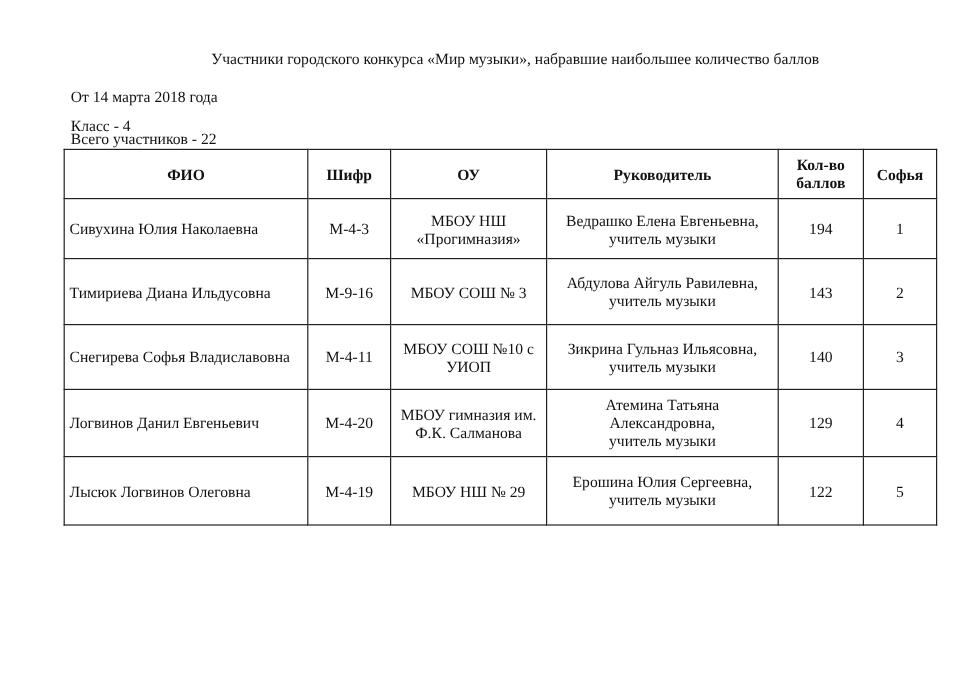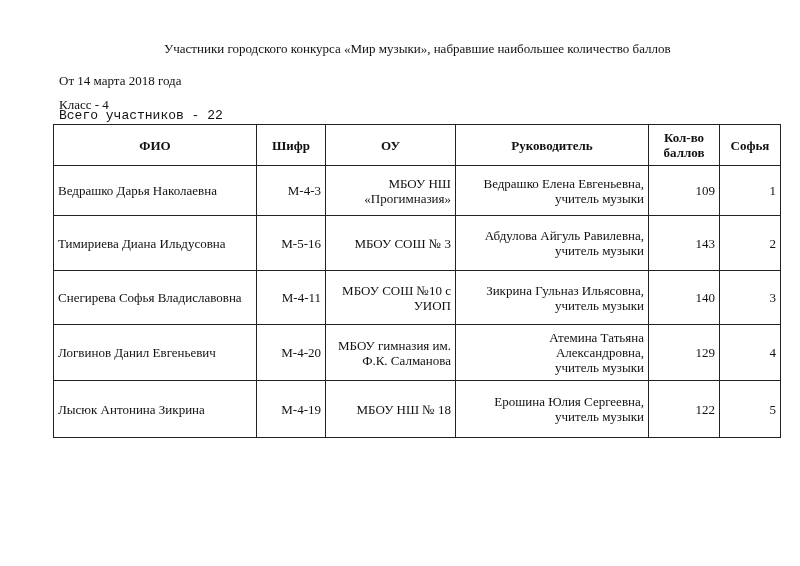--- a/index.html
+++ b/index.html
@@ -2,45 +2,45 @@
 <html><head>
 <meta charset="utf-8">
 <style>
   html, body { margin: 0; padding: 0; }
   body {
     width: 800px; height: 566px; background: #ffffff; position: relative;
     font-family: "Liberation Serif", "DejaVu Serif", serif; color: #111;
     overflow: hidden;
   }
   .title {
-    position: absolute; left: 164px; top: 41px; font-size: 13px; white-space: nowrap;
+    position: absolute; left: 176px; top: 41px; font-size: 13px; white-space: nowrap;
   }
   .meta { position: absolute; left: 59px; font-size: 13px; white-space: nowrap; }
   .meta.date { top: 73px; }
   .meta.klass { top: 97px; }
-  .meta.total { top: 108px; font-family: Liberation Mono, monospace; }
+  .meta.total { top: 108px; }
   table.results {
     position: absolute; left: 53px; top: 124px;
     border-collapse: collapse; table-layout: fixed; width: 727px;
   }
   table.results td, table.results th {
     border: 1px solid #222; font-size: 13px; padding: 0 4px; line-height: 15px;
     vertical-align: middle;
   }
   th { font-weight: bold; text-align: center; }
   th.plain { font-weight: bold; vertical-align: top; padding-top: 6px; }
   th.bottom { vertical-align: bottom; padding-bottom: 2px; }
   tr.head { height: 41px; }
   tr.r1 { height: 50px; }
   tr.r2 { height: 55px; margin-left: 37px; }
   tr.r3 { height: 54px; }
   tr.r4 { height: 56px; }
   tr.r5 { height: 57px; }
   td.name { text-align: left; padding-left: 6px; }
-  td.c { text-align: right; }
+  td.c { text-align: center; }
   .ln { display: block; }
 </style>
 </head>
 <body>
 
 <div class="title">Участники городского конкурса «Мир музыки»,  набравшие наибольшее количество баллов</div>
 <div class="meta date">От 14 марта 2018 года</div>
 <div class="meta klass">Класс - 4</div>
 <div class="meta total">Всего участников - 22</div>
 
@@ -60,37 +60,37 @@
     <th class="bottom">ОУ</th>
     <th class="bottom">Руководитель</th>
     <th>
       <span class="ln">Кол-во</span>
       <span class="ln">баллов</span>
     </th>
     <th>Софья</th>
   </tr>
 
   <tr class="r1">
-    <td class="name">Ведрашко Дарья Наколаевна</td>
+    <td class="name">Сивухина Юлия Наколаевна</td>
     <td class="c">М-4-3</td>
     <td class="c">
       <span class="ln">МБОУ НШ</span>
       <span class="ln">«Прогимназия»</span>
     </td>
     <td class="c">
       <span class="ln">Ведрашко Елена Евгеньевна,</span>
       <span class="ln">учитель музыки</span>
     </td>
-    <td class="c">109</td>
+    <td class="c">194</td>
     <td class="c">1</td>
   </tr>
 
   <tr class="r2">
     <td class="name">Тимириева Диана Ильдусовна</td>
-    <td class="c">М-5-16</td>
+    <td class="c">М-9-16</td>
     <td class="c">
       <span class="ln">МБОУ СОШ № 3</span>
     </td>
     <td class="c">
       <span class="ln">Абдулова Айгуль Равилевна,</span>
       <span class="ln">учитель музыки</span>
     </td>
     <td class="c">143</td>
     <td class="c">2</td>
   </tr>
@@ -120,24 +120,24 @@
     <td class="c">
       <span class="ln">Атемина Татьяна</span>
       <span class="ln">Александровна,</span>
       <span class="ln">учитель музыки</span>
     </td>
     <td class="c">129</td>
     <td class="c">4</td>
   </tr>
 
   <tr class="r5">
-    <td class="name">Лысюк Антонина Зикрина</td>
+    <td class="name">Лысюк Логвинов Олеговна</td>
     <td class="c">М-4-19</td>
     <td class="c">
-      <span class="ln">МБОУ НШ № 18</span>
+      <span class="ln">МБОУ НШ № 29</span>
     </td>
     <td class="c">
       <span class="ln">Ерошина Юлия Сергеевна,</span>
       <span class="ln">учитель музыки</span>
     </td>
     <td class="c">122</td>
     <td class="c">5</td>
   </tr>
 </tbody>
   </table>

